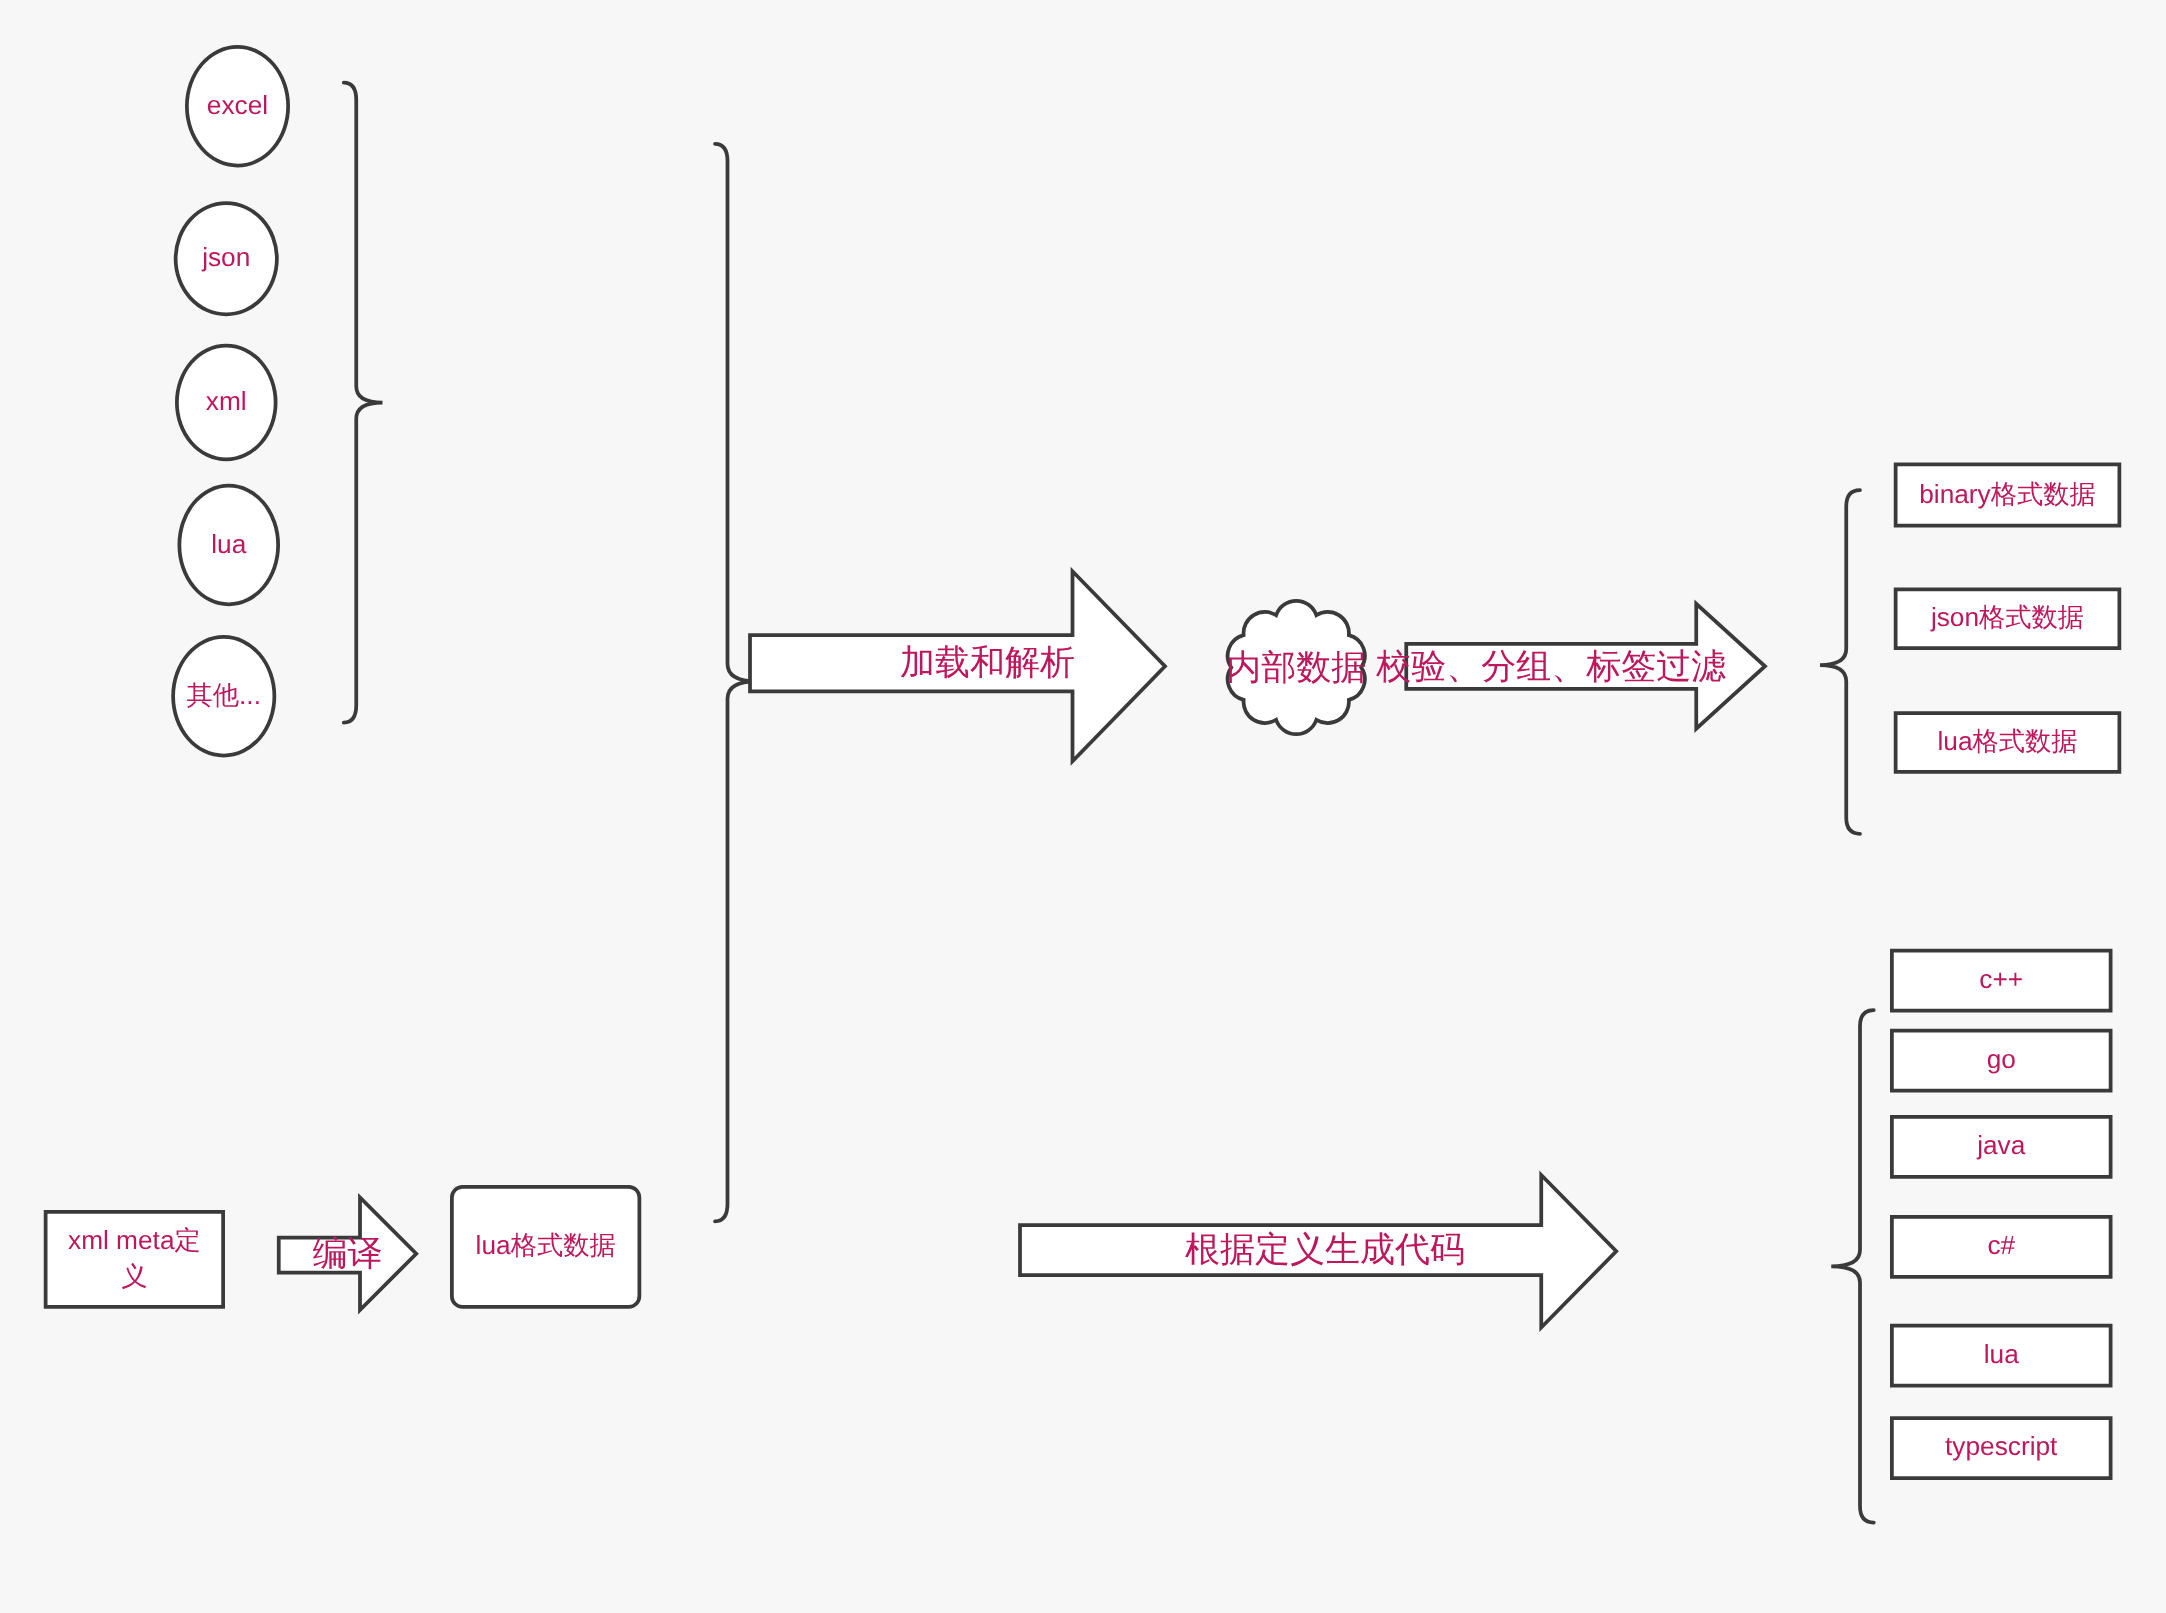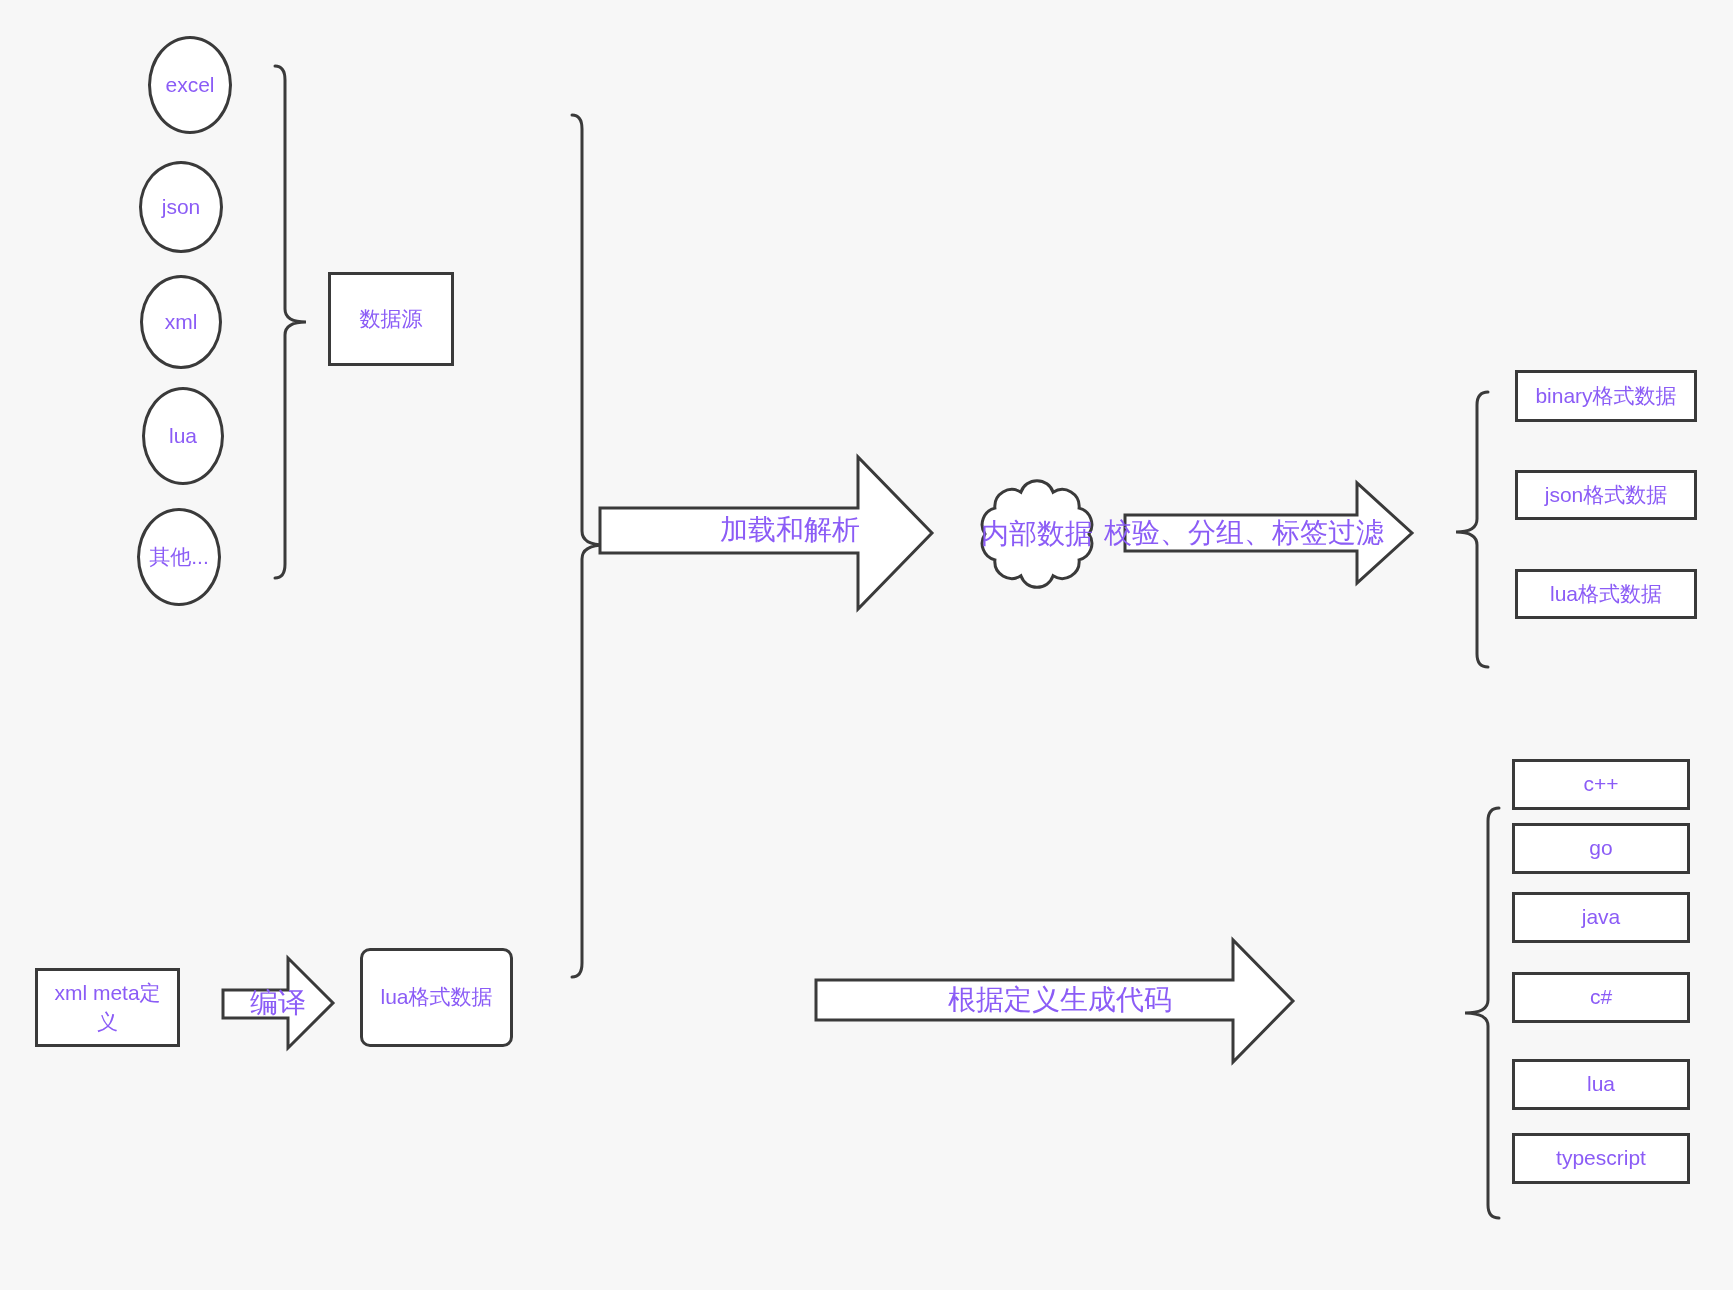--- a/index.html
+++ b/index.html
@@ -1,20 +1,20 @@
 <!DOCTYPE html>
 <html><head>
 <meta charset="utf-8">
 <style>
   html,body { margin:0; padding:0; background:#f7f7f7; }
   .canvas {
     position:relative; width:1733px; height:1256px;
     background:#f7f7f7; overflow:hidden;
     font-family:"Liberation Sans", sans-serif;
-    color:#8b5cf6;
+    color:#be185d;
   }
   svg.layer { position:absolute; left:0; top:0; }
   .node {
     position:absolute; display:flex; align-items:center; justify-content:center;
     text-align:center; font-size:21px; line-height:1.35; box-sizing:border-box;
   }
   .rect  { background:#ffffff; border:3px solid #3a3a3a; }
   .ellipse { background:#ffffff; border:3px solid #3a3a3a; border-radius:50%; }
   .rounded { border-radius:10px; }
   .label {
@@ -57,35 +57,32 @@
   <div class="node ellipse" style="left:140px; top:275px; width:82px; height:94px;justify-content:center;">
     <span>xml</span>
   </div>
   <div class="node ellipse" style="left:142px; top:387px; width:82px; height:98px;">
     <span>lua</span>
   </div>
   <div class="node ellipse" style="left:137px; top:508px; width:84px; height:98px;">
     <span>其他...</span>
   </div>
 
-  <div class="node rect" style="left:328px; top:272px; width:126px; height:94px;">
-    <span>数据源</span>
-  </div>
 
   <div class="node rect" style="left:35px; top:968px; width:145px; height:79px; padding:11px 12px;">
     <span>xml meta定义</span>
   </div>
   <div class="label" style="left:223px; top:988px; width:110px; height:30px;">编译</div>
   <div class="node rect rounded" style="left:360px; top:948px; width:153px; height:99px; padding:0 10px;">
     <span>lua格式数据</span>
   </div>
 
   <div class="label" style="left:690px; top:508px; width:200px; height:45px;">加载和解析</div>
   <div class="label" style="left:972px; top:514px; width:130px; height:40px;">内部数据</div>
-  <div class="label" style="left:1104px; top:515px; width:280px; height:36px;">校验、分组、标签过滤</div>
+  <div class="label" style="left:1078px; top:515px; width:280px; height:36px;padding-left:23px;">校验、分组、标签过滤</div>
   <div class="label" style="left:860px; top:980px; width:400px; height:40px;">根据定义生成代码</div>
 
   <div class="node rect" style="left:1515px; top:470px; width:182px; height:50px;">
     <span>json格式数据</span>
   </div>
   <div class="node rect" style="left:1515px; top:370px; width:182px; height:52px;">
     <span>binary格式数据</span>
   </div>
   <div class="node rect" style="left:1515px; top:569px; width:182px; height:50px;">
     <span>lua格式数据</span>

